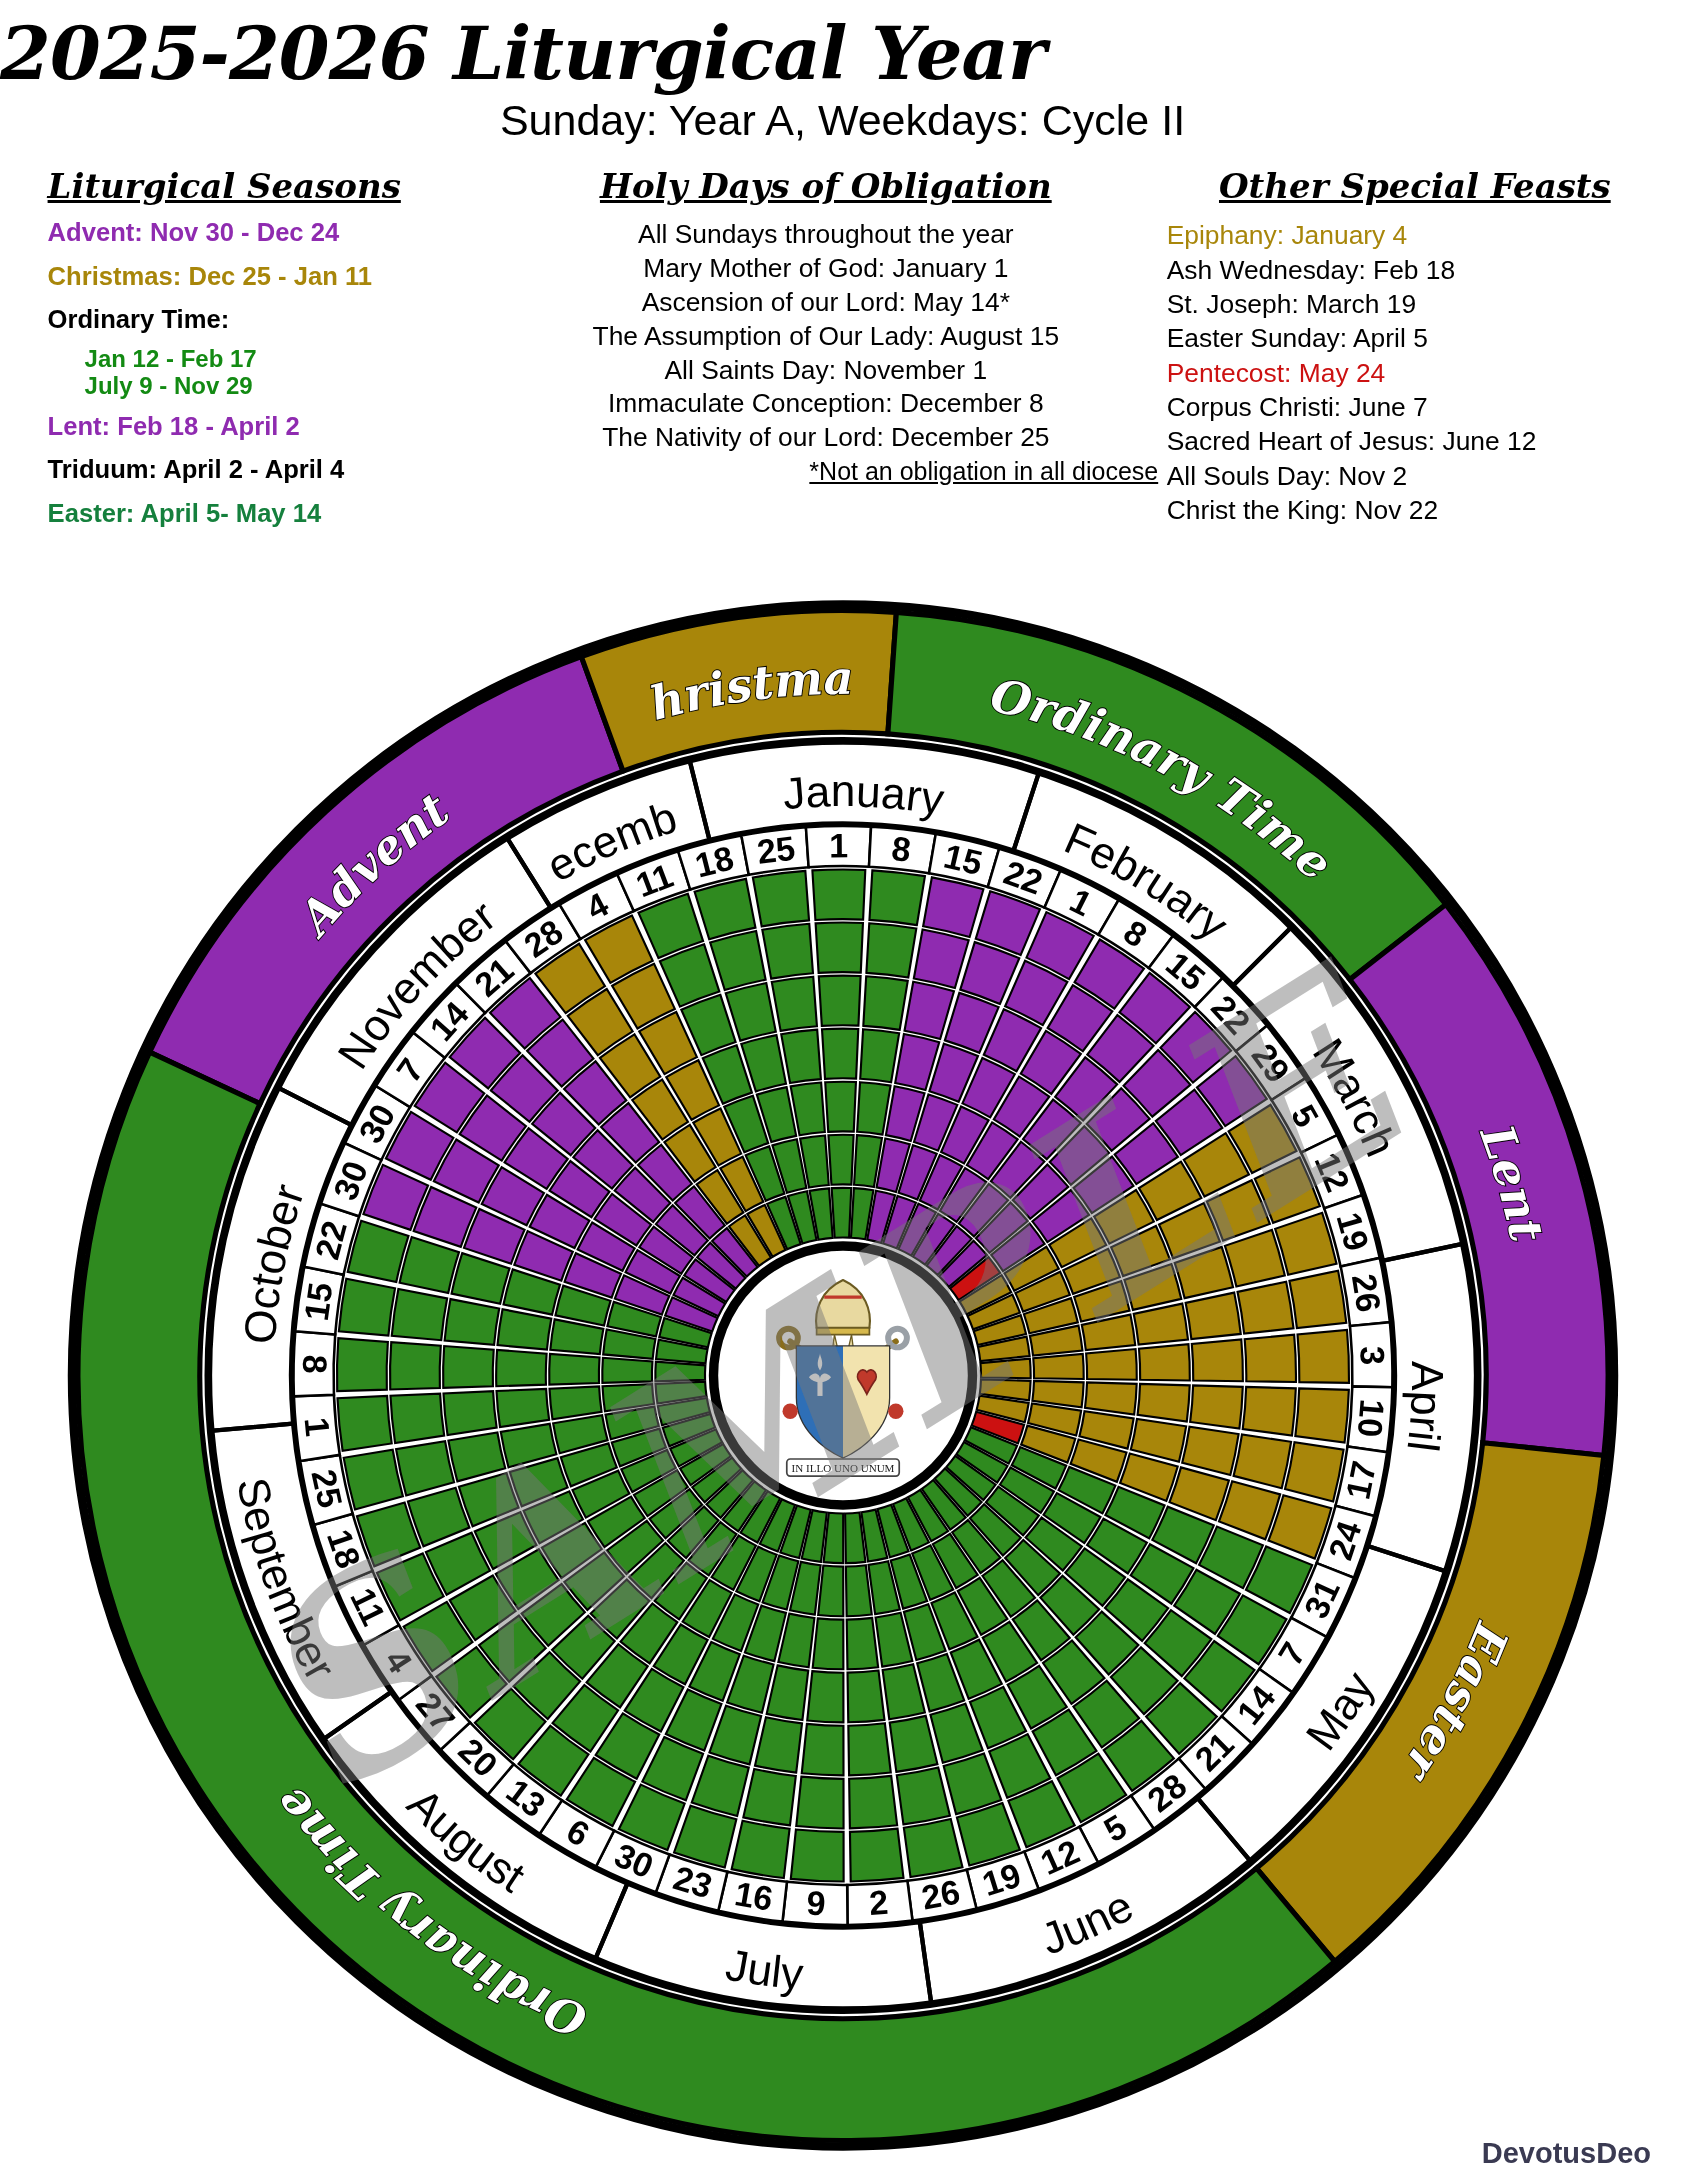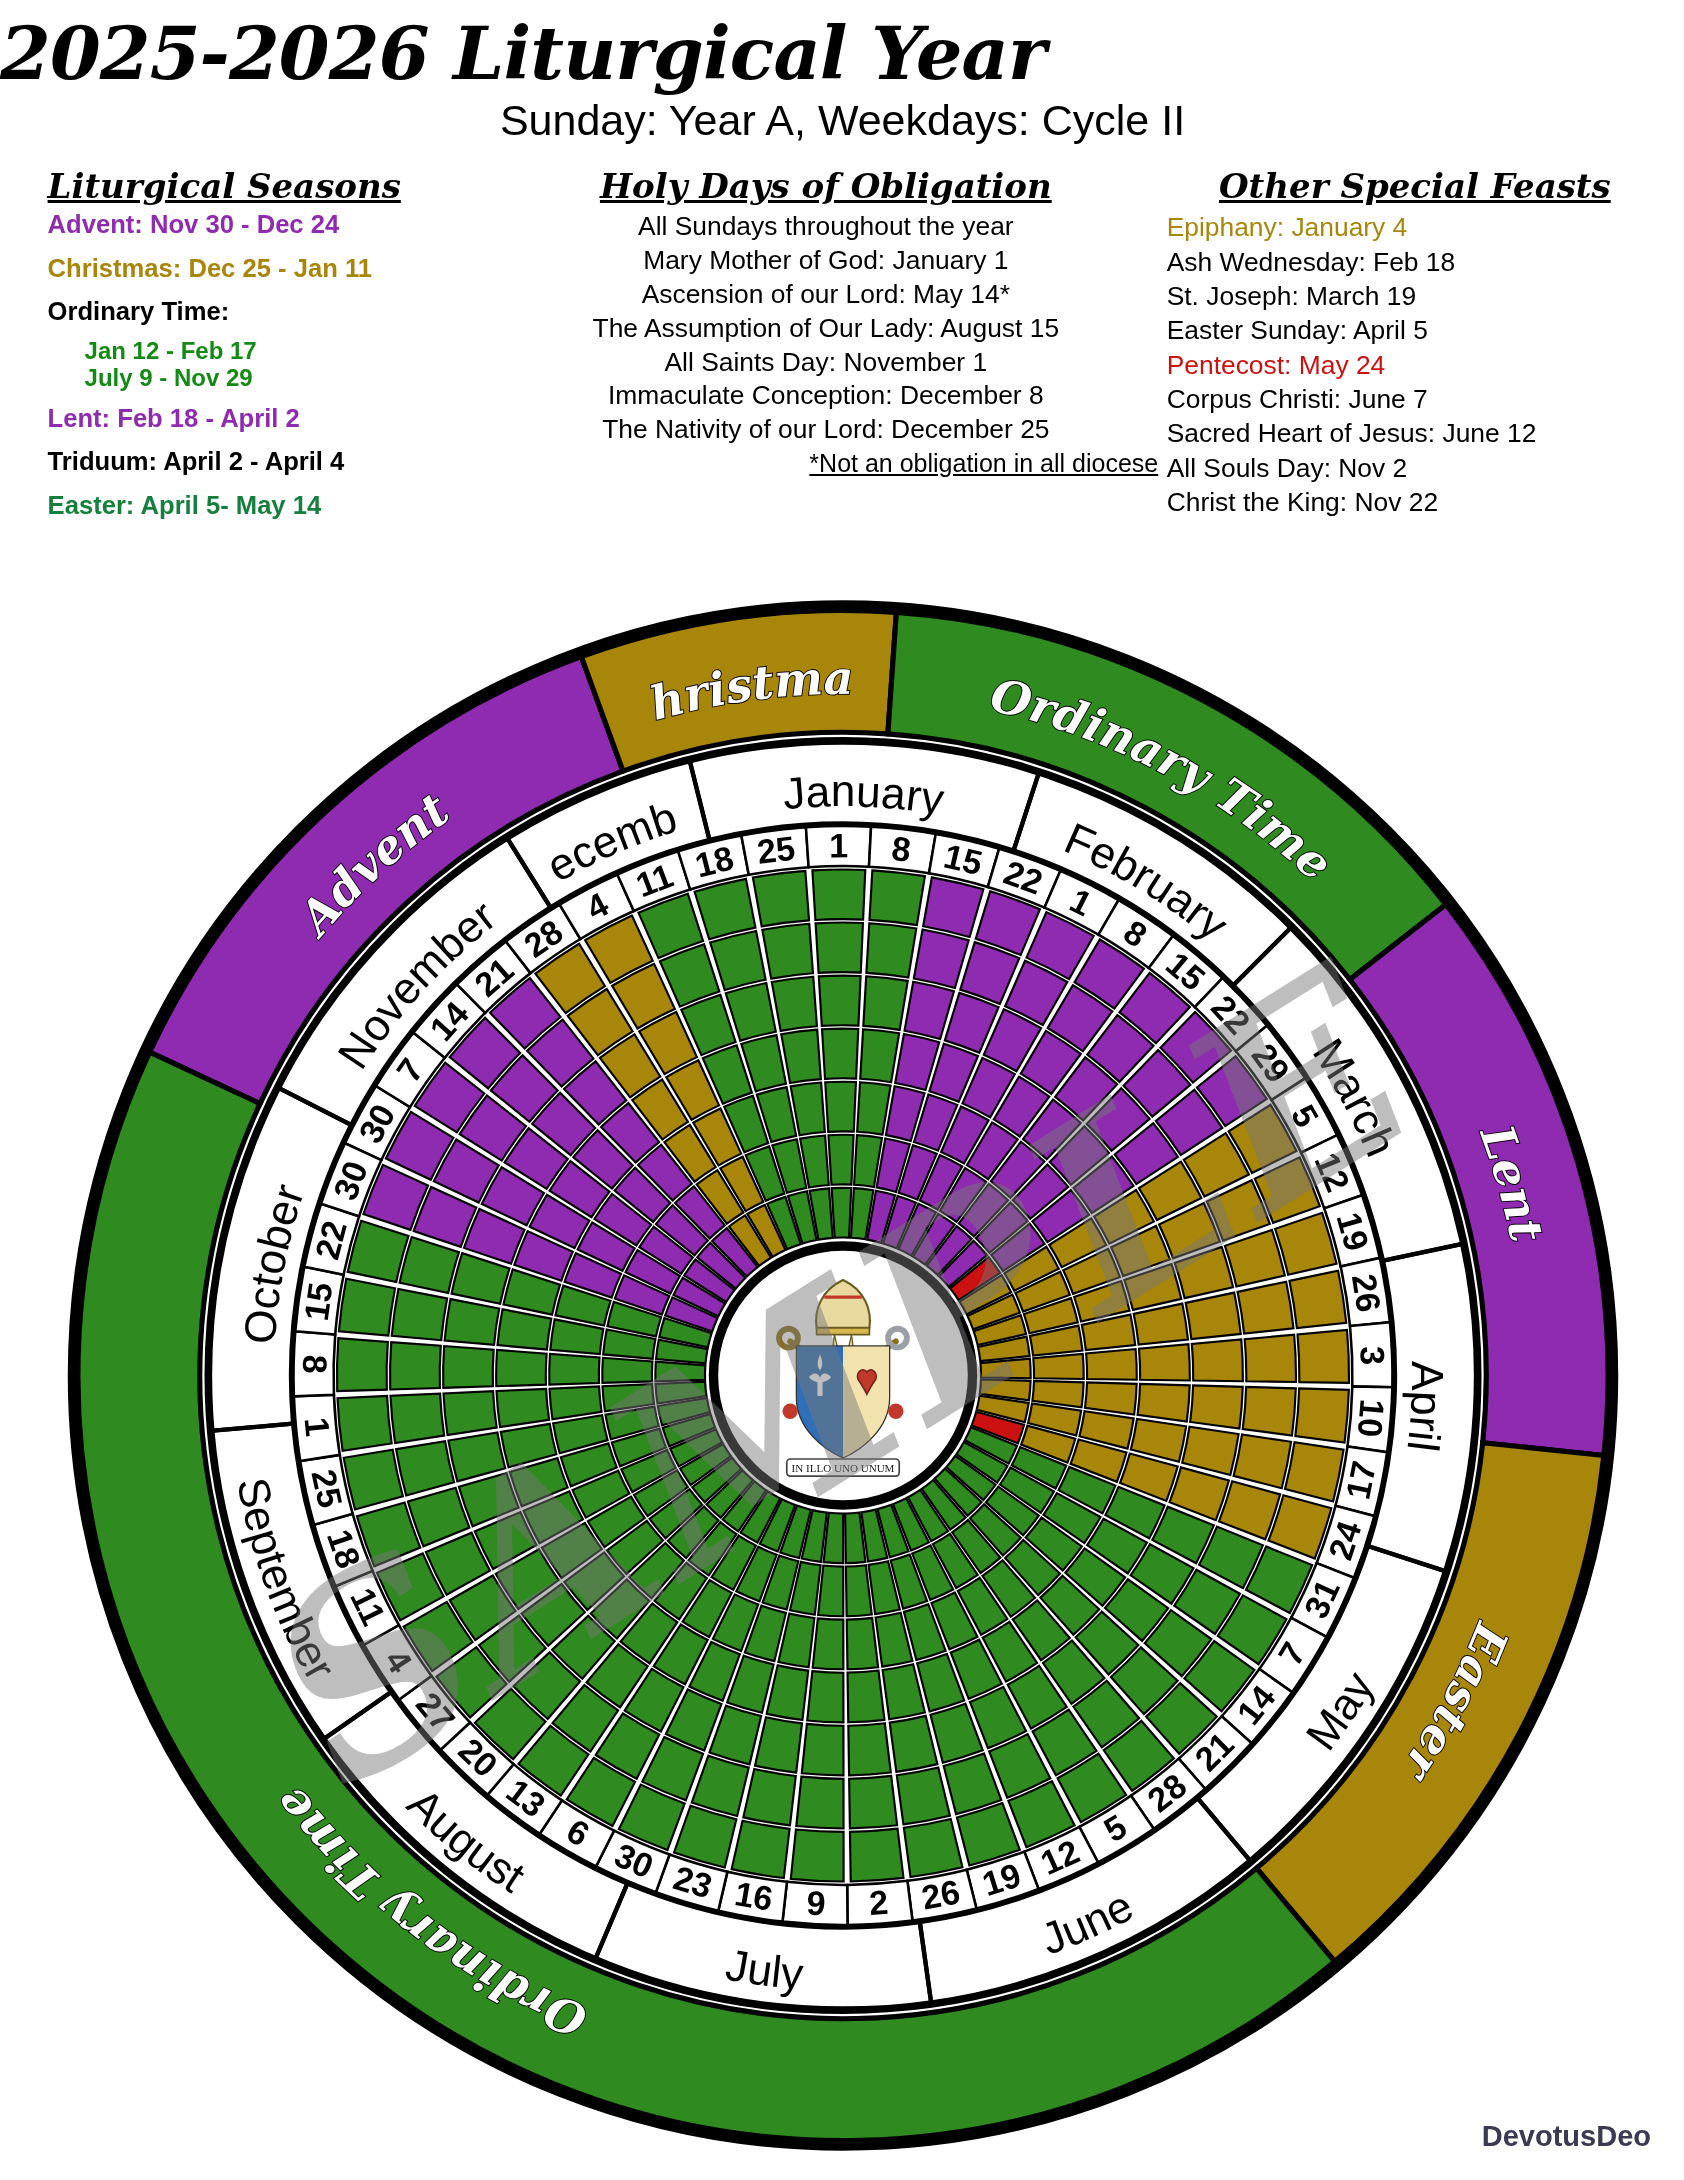--- a/index.html
+++ b/index.html
@@ -50,21 +50,21 @@
   #col-holydays { width: 673px; }
   #col-feasts   { width: 511px; padding-left: 8.5px; }
 
   .col-heading {
     font-family: "DejaVu Serif", serif;
     font-style: italic;
     font-weight: bold;
     font-size: 34px;
     text-decoration: underline;
     color: #000;
-    margin-bottom: 4px;
+    margin-bottom: 12px;
     white-space: nowrap;
   }
   #col-seasons .col-heading { text-align: left; }
   #col-holydays .col-heading { text-align: center; }
   #col-feasts .col-heading { text-align: center; }
 
   .season-line {
     font-family: "Liberation Sans", sans-serif;
     font-weight: bold;
     font-size: 25.6px;
@@ -133,21 +133,21 @@
     font-size: 256px;
     color: rgba(120,120,120,0.48);
     transform: rotate(-32deg);
     letter-spacing: 8.5px;
     user-select: none;
   }
 
   #brand {
     position: absolute;
     right: 34px;
-    bottom: 28px;
+    bottom: 11px;
     font-family: "Liberation Sans", sans-serif;
     font-weight: bold;
     font-size: 29px;
     color: #3a3a52;
   }
 </style>
 </head>
 <body>
 
 <div id="page-title">2025-2026 Liturgical Year</div>

